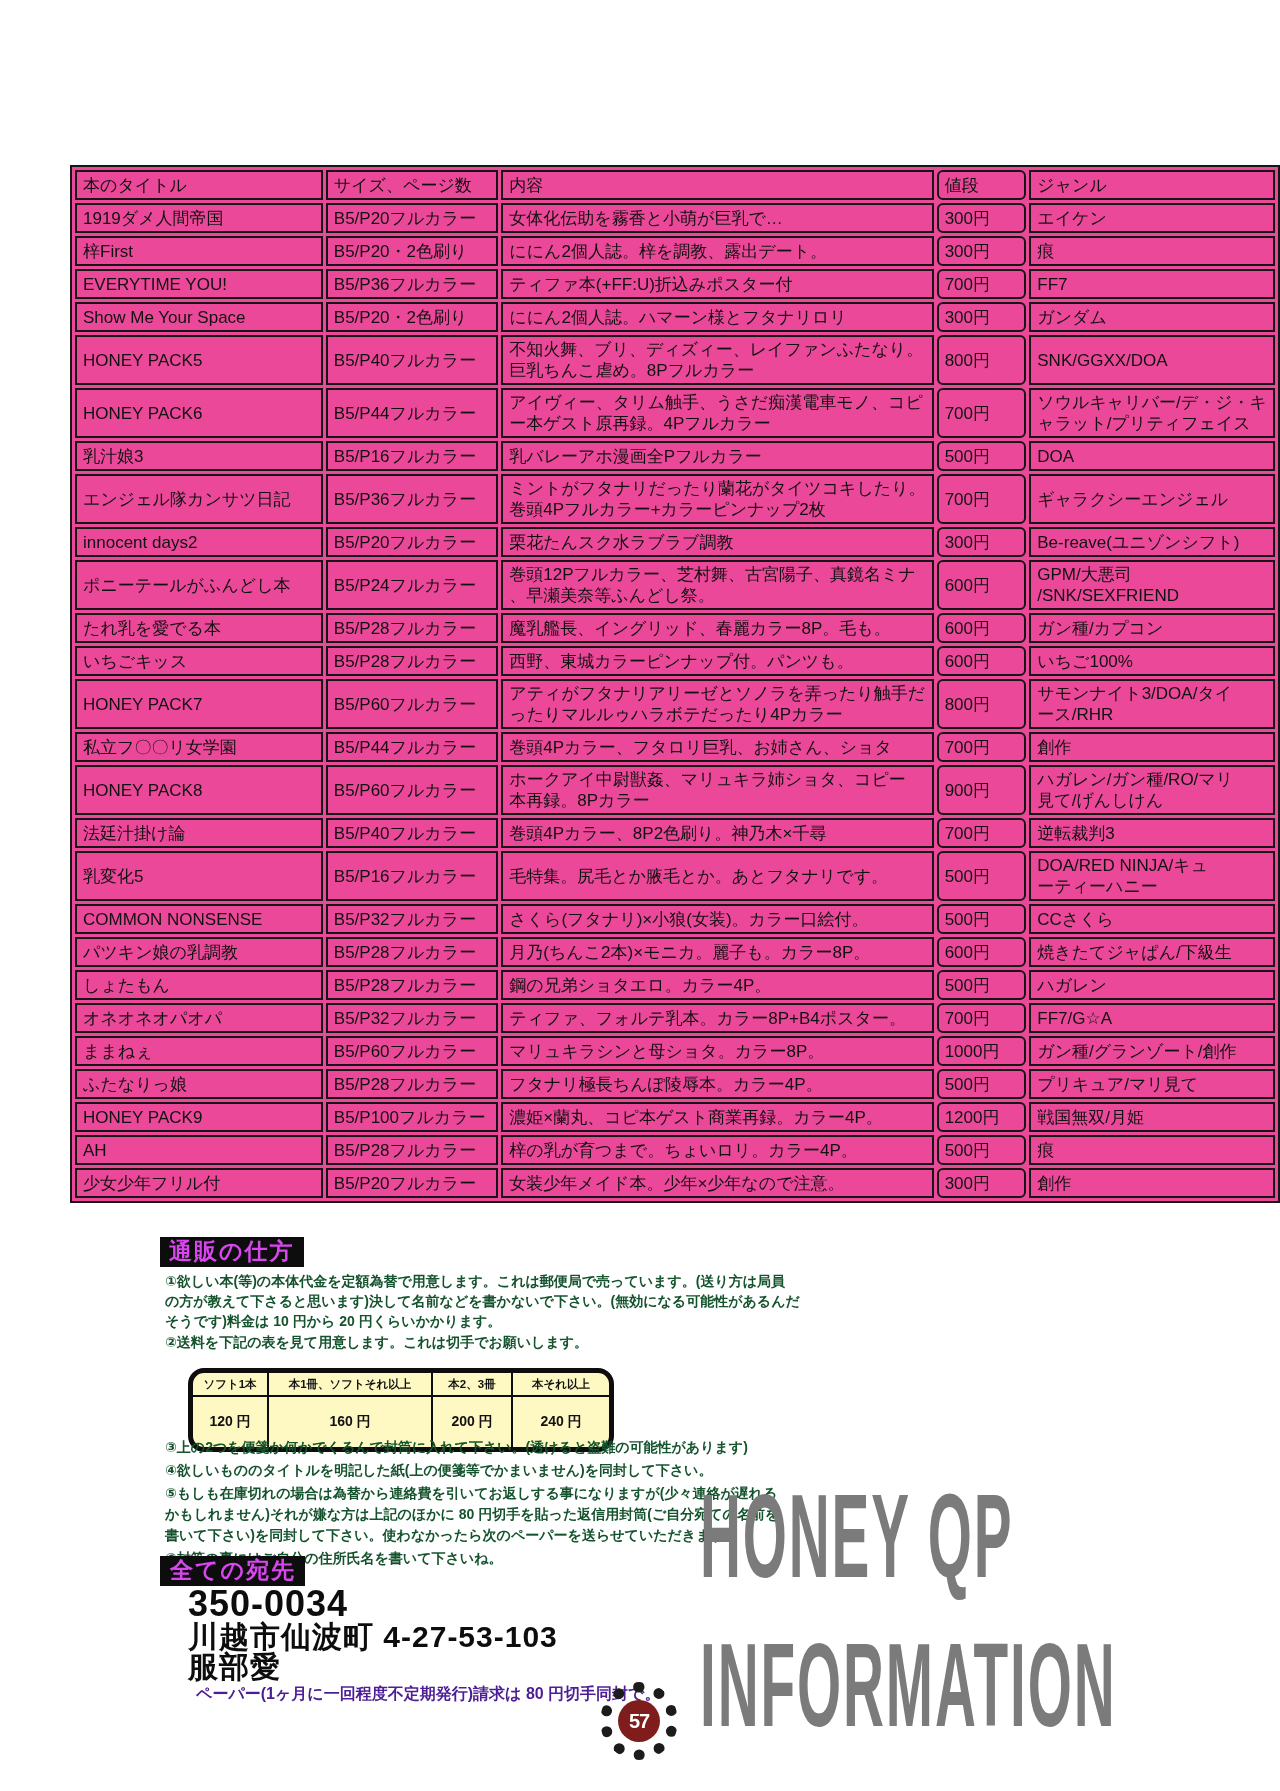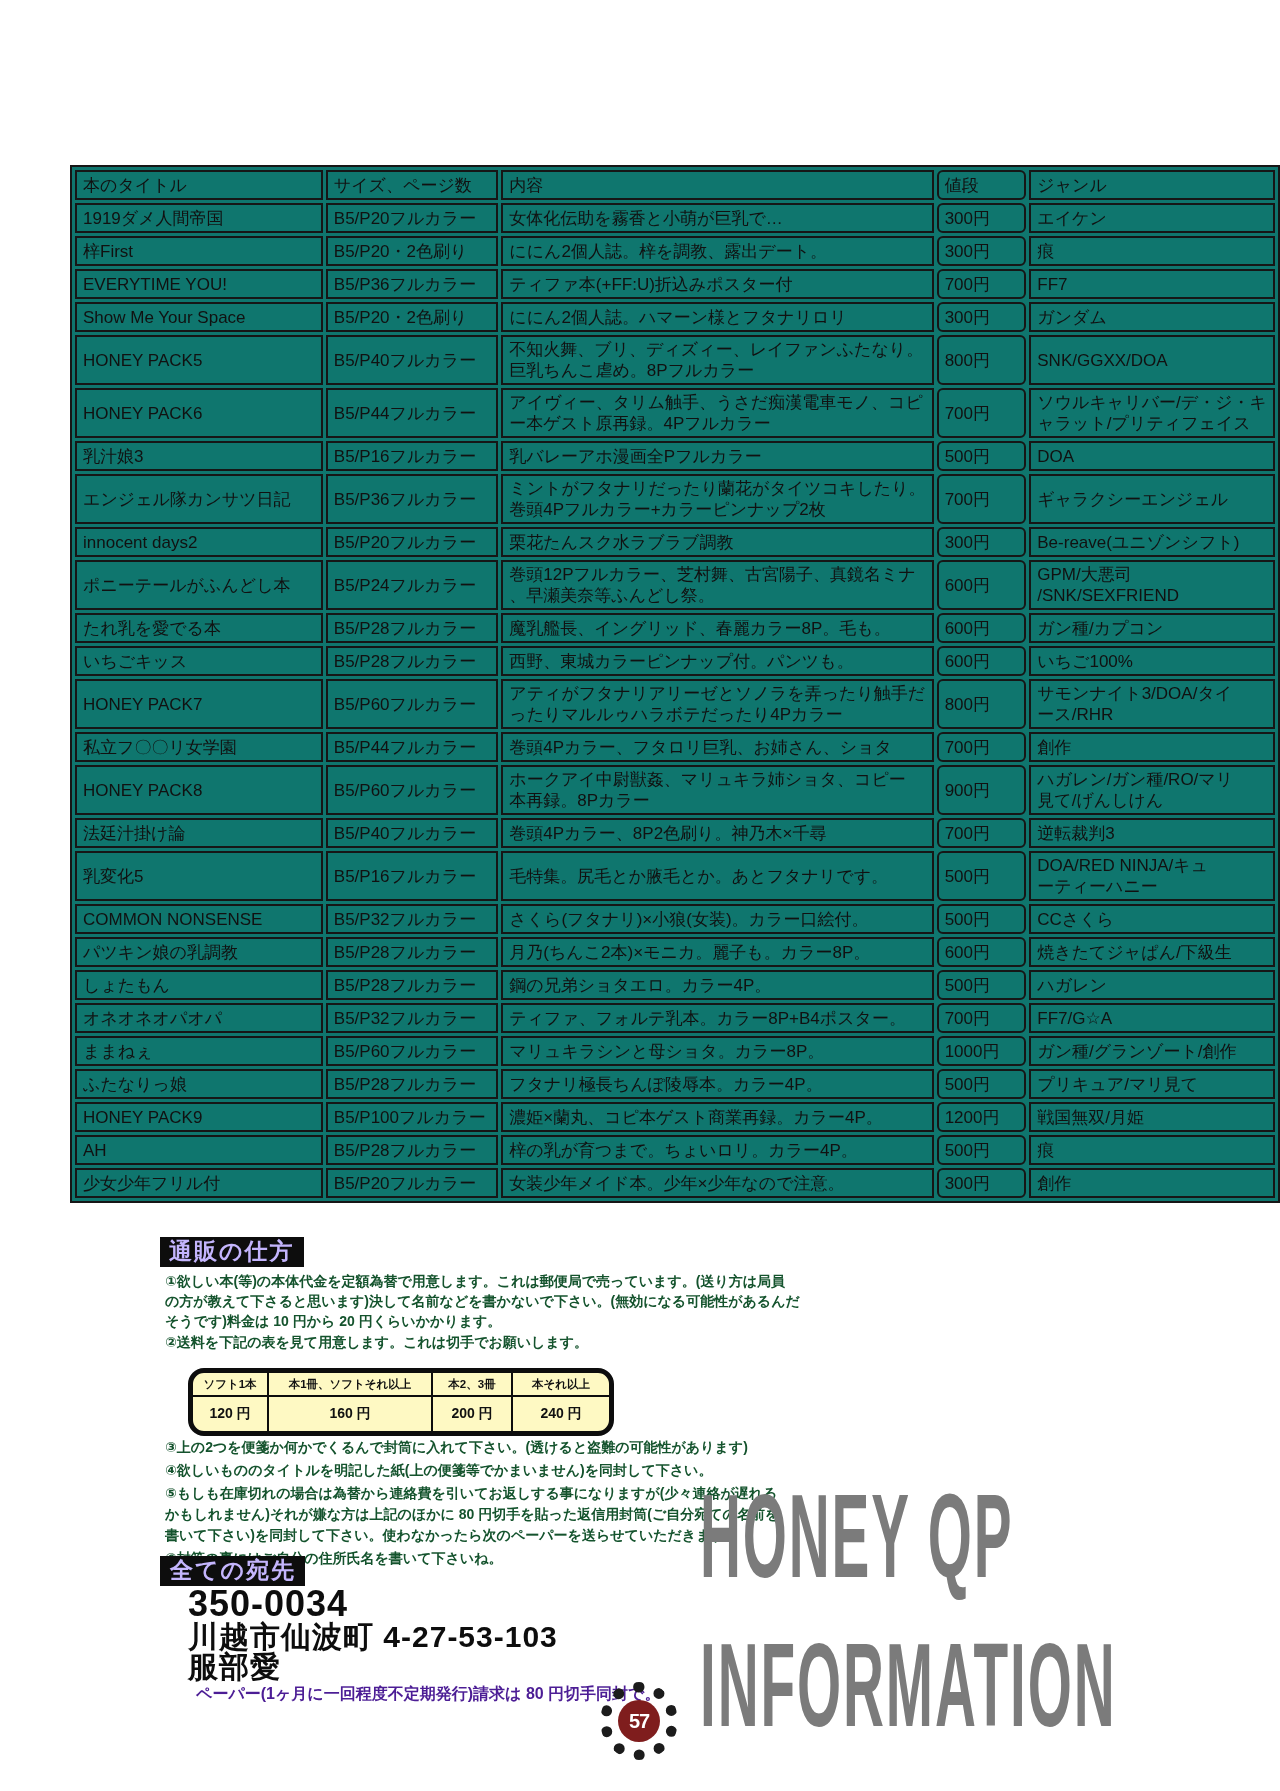--- a/index.html
+++ b/index.html
@@ -5,49 +5,49 @@
   html,body{margin:0;padding:0;background:#e8e8e8;}
   .page{
     position:relative;width:1280px;height:1791px;background:#ffffff;
     margin:0 auto;overflow:hidden;
     font-family:"Liberation Sans","DejaVu Sans",sans-serif;color:#111;
   }
   
   .cat{
     position:absolute;left:70px;top:165px;
     border:2px solid #161616;border-spacing:3px;border-collapse:separate;
-    table-layout:fixed;background:#0f766e;
+    table-layout:fixed;background:#ec4899;
   }
   .cat th,.cat td{
     border:2px solid #161616;padding:2px 6px;font-size:17px;font-weight:normal;
     line-height:21px;text-align:left;vertical-align:middle;height:22px;
     white-space:pre;overflow:hidden;
   }
   .c-title{width:240px;}
   .c-size{width:158px;}
   .c-content{width:398px;}
   .c-price{width:80px;border-radius:6px;}
   .c-genre{width:196px;}
   
   .blackbox{
-    position:absolute;background:#0d0d0d;color:#c4b5fd;font-weight:bold;
+    position:absolute;background:#0d0d0d;color:#d946ef;font-weight:bold;
     font-size:23px;padding:3px 9px 4px;letter-spacing:2px;line-height:1;
   }
   .steps{position:absolute;font-size:14px;font-weight:bold;line-height:20px;color:#14532d;}
   .step{white-space:pre-line;margin:0 0 1px 0;}
   .steps-b .step{line-height:21px;margin-bottom:2px;}
   
   .ship-wrap{
     position:absolute;left:188px;top:1368px;
     border:5px solid #0d0d0d;border-radius:16px;overflow:hidden;background:#fef9c3;
   }
   .ship{border-collapse:collapse;table-layout:fixed;}
   .ship th,.ship td{border:2px solid #0d0d0d;overflow:hidden;white-space:nowrap;}
   .ship th{font-size:11.5px;font-weight:bold;padding:2px 3px;height:18px;text-align:center;}
-  .ship td{font-size:14px;font-weight:bold;padding:2px 6px;height:30px;text-align:center;}
+  .ship td{font-size:14px;font-weight:bold;padding:10px 6px;height:30px;text-align:center;}
   .ship .s1{width:62px;} .ship .s2{width:150px;} .ship .s3{width:66px;} .ship .s4{width:84px;}
   .ship tr th:first-child,.ship tr td:first-child{border-left:none;}
   .ship tr th:last-child,.ship tr td:last-child{border-right:none;}
   .ship tr:first-child th{border-top:none;}
   .ship tr:last-child td{border-bottom:none;}
   
   .addr{position:absolute;left:188px;color:#0d0d0d;font-weight:bold;line-height:1;letter-spacing:1px;}
   .postal{top:1586px;font-size:36px;}
   .street{top:1622px;font-size:30px;}
   .recipient{top:1652px;font-size:30px;}

